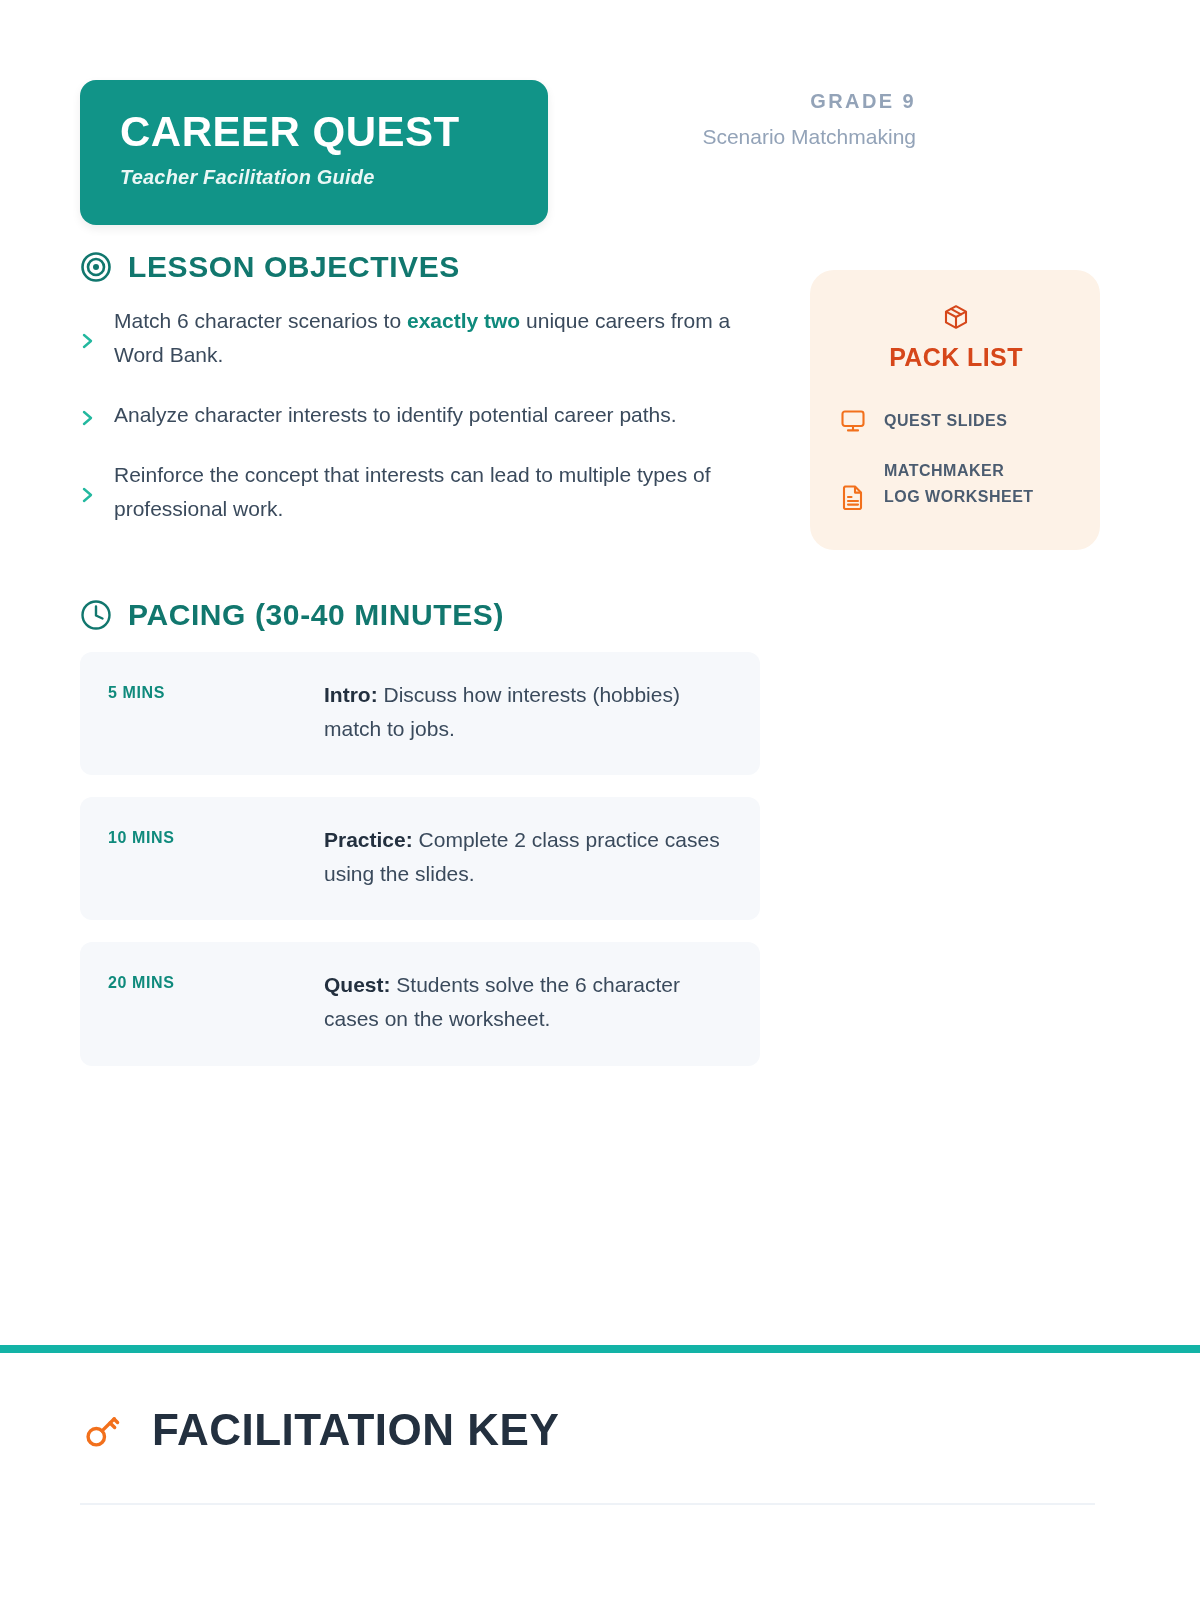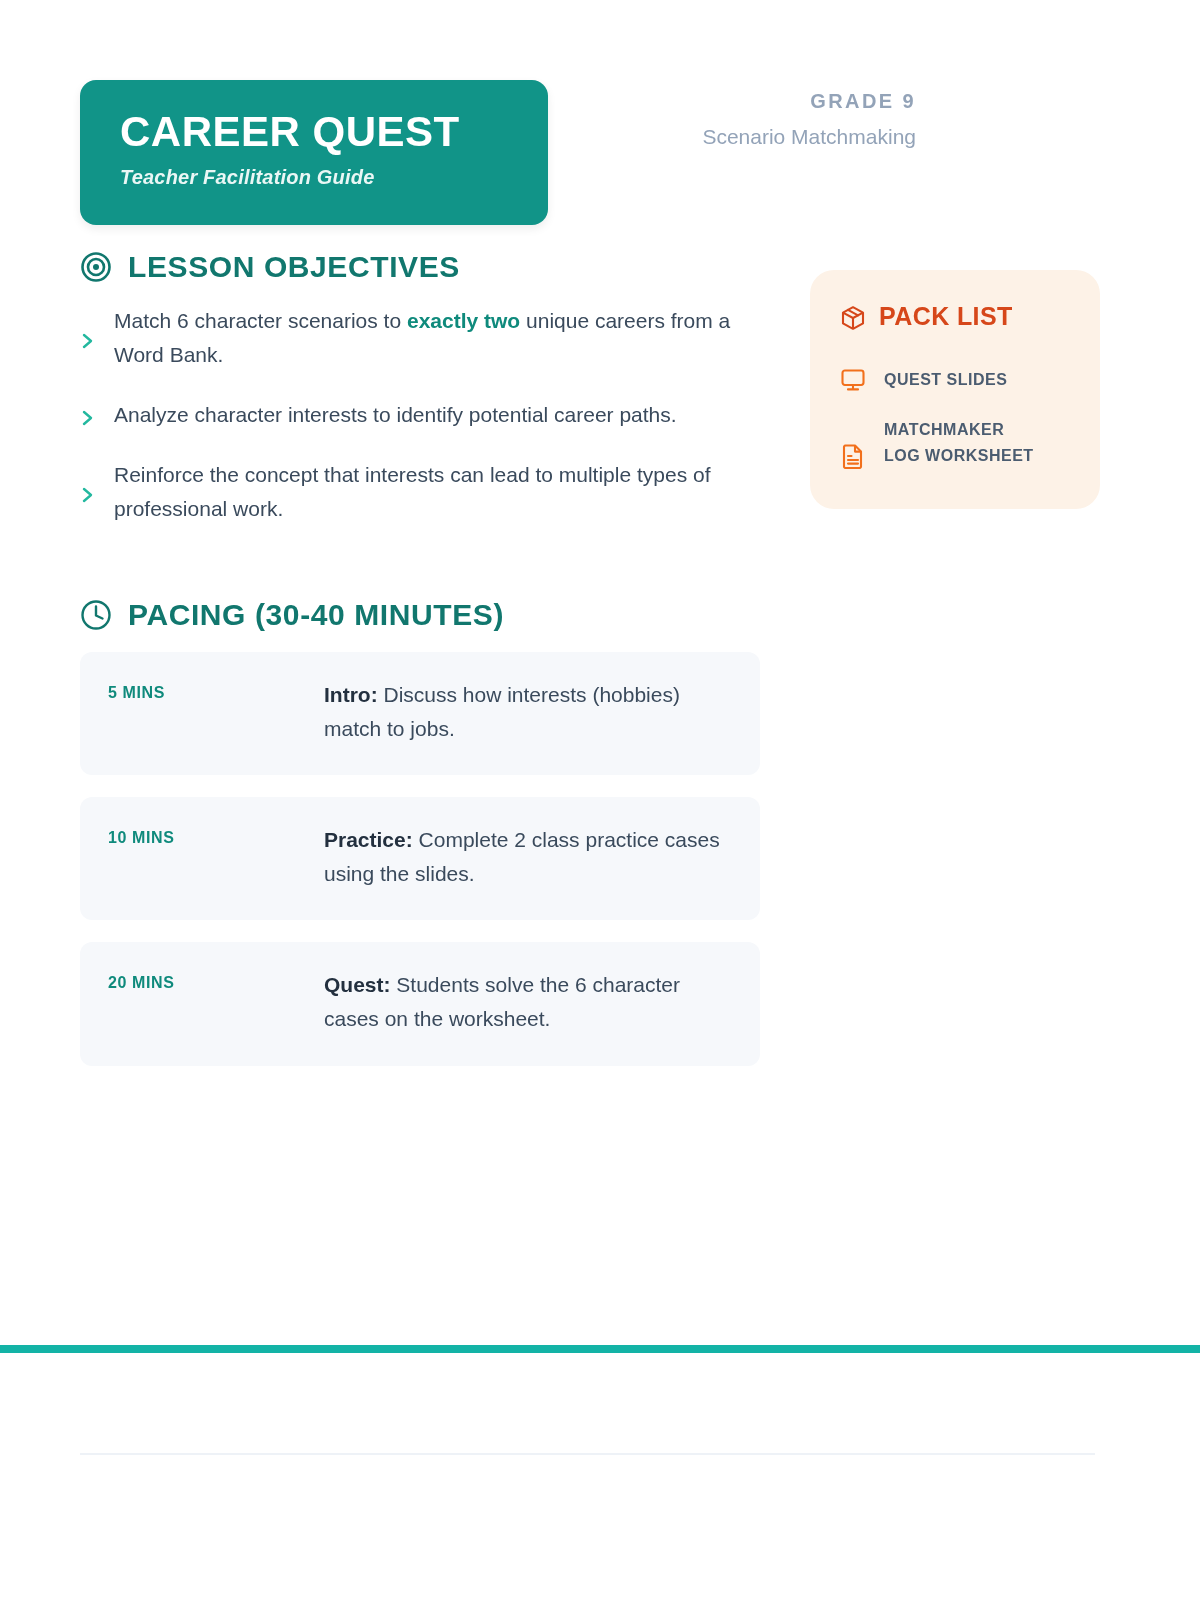--- a/index.html
+++ b/index.html
@@ -190,20 +190,21 @@
     border-radius: 24px;
     padding: 32px 28px 40px 30px;
     width: 290px;
   }
 
   .pack-head {
     display: flex;
     align-items: center;
     gap: 13px;
     margin-bottom: 34px;
+    flex-direction: column;
   }
 
   .pack-title {
     font-size: 25px;
     font-weight: 800;
     letter-spacing: 0.4px;
     color: #D6471A;
   }
 
   .pack-item {
@@ -395,16 +396,27 @@
 
       </div>
 
     </div>
 
   </div>
 
   <div class="teal-bar"></div>
 
   <div class="fackey">
+    <div class="fackey-head">
+      <svg class="fackey-icon" viewBox="0 0 46 46">
+        <g transform="rotate(-45 23 23)">
+          <circle cx="13.5" cy="23" r="8.2" fill="none" stroke="#F2701C" stroke-width="3.4"></circle>
+          <line x1="21.7" y1="23" x2="39" y2="23" stroke="#F2701C" stroke-width="3.4" stroke-linecap="round"></line>
+          <line x1="33" y1="23" x2="33" y2="29.5" stroke="#F2701C" stroke-width="3.4" stroke-linecap="round"></line>
+          <line x1="38.6" y1="23" x2="38.6" y2="28" stroke="#F2701C" stroke-width="3.4" stroke-linecap="round"></line>
+        </g>
+      </svg>
+      <div class="fackey-title">FACILITATION KEY</div>
+    </div>
     <div class="fackey-rule"></div>
   </div>
 
 </div>
 
 </body></html>

